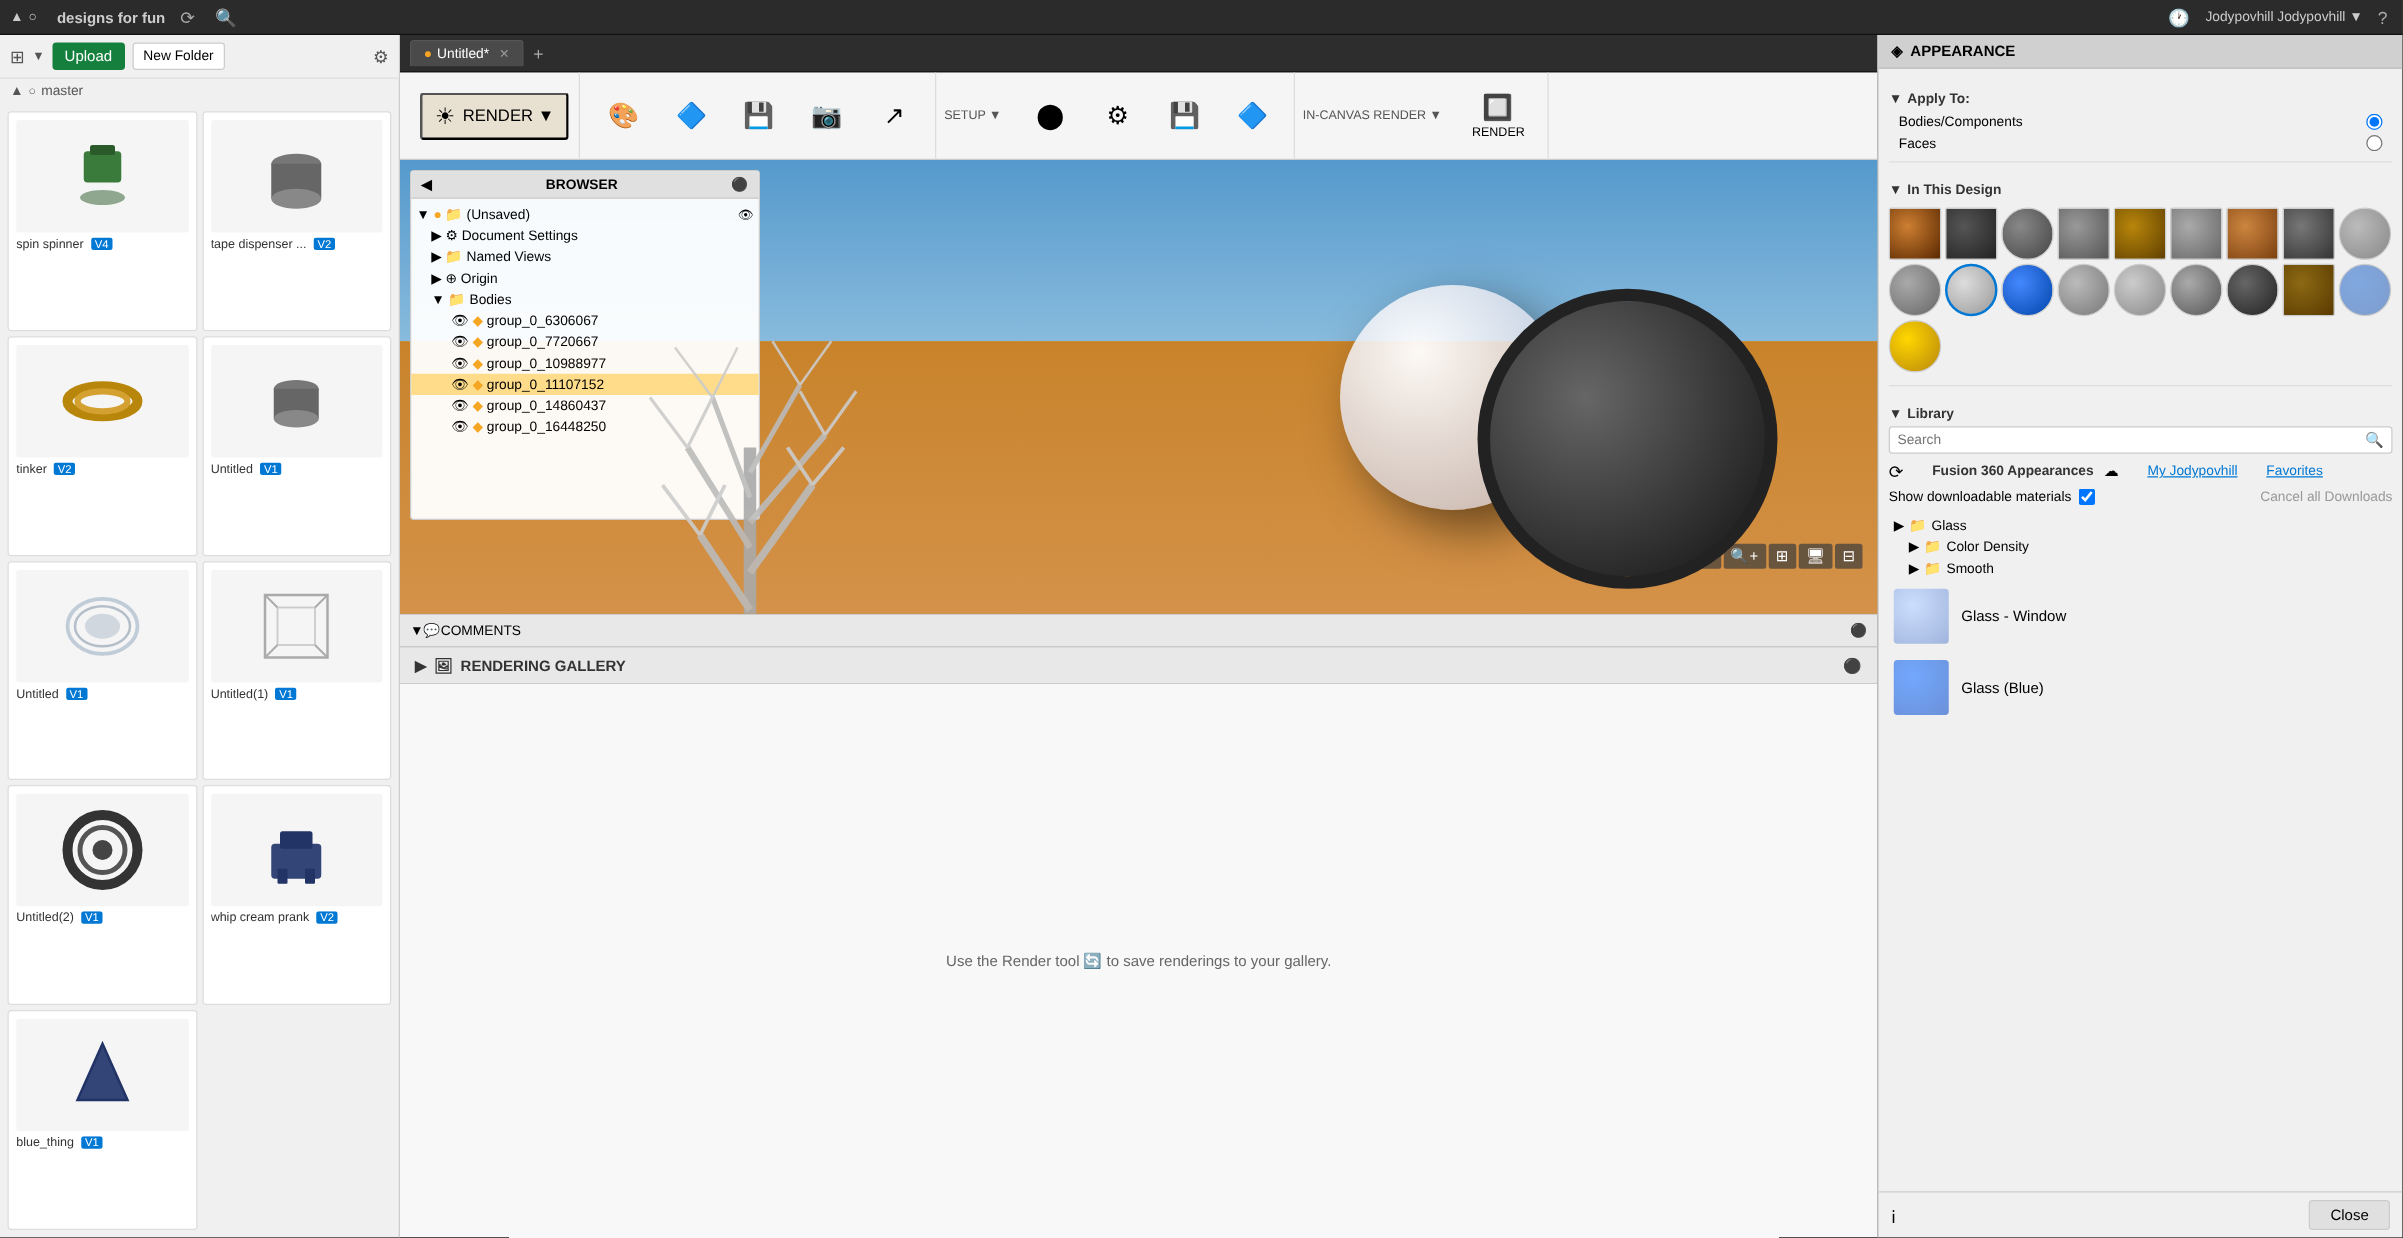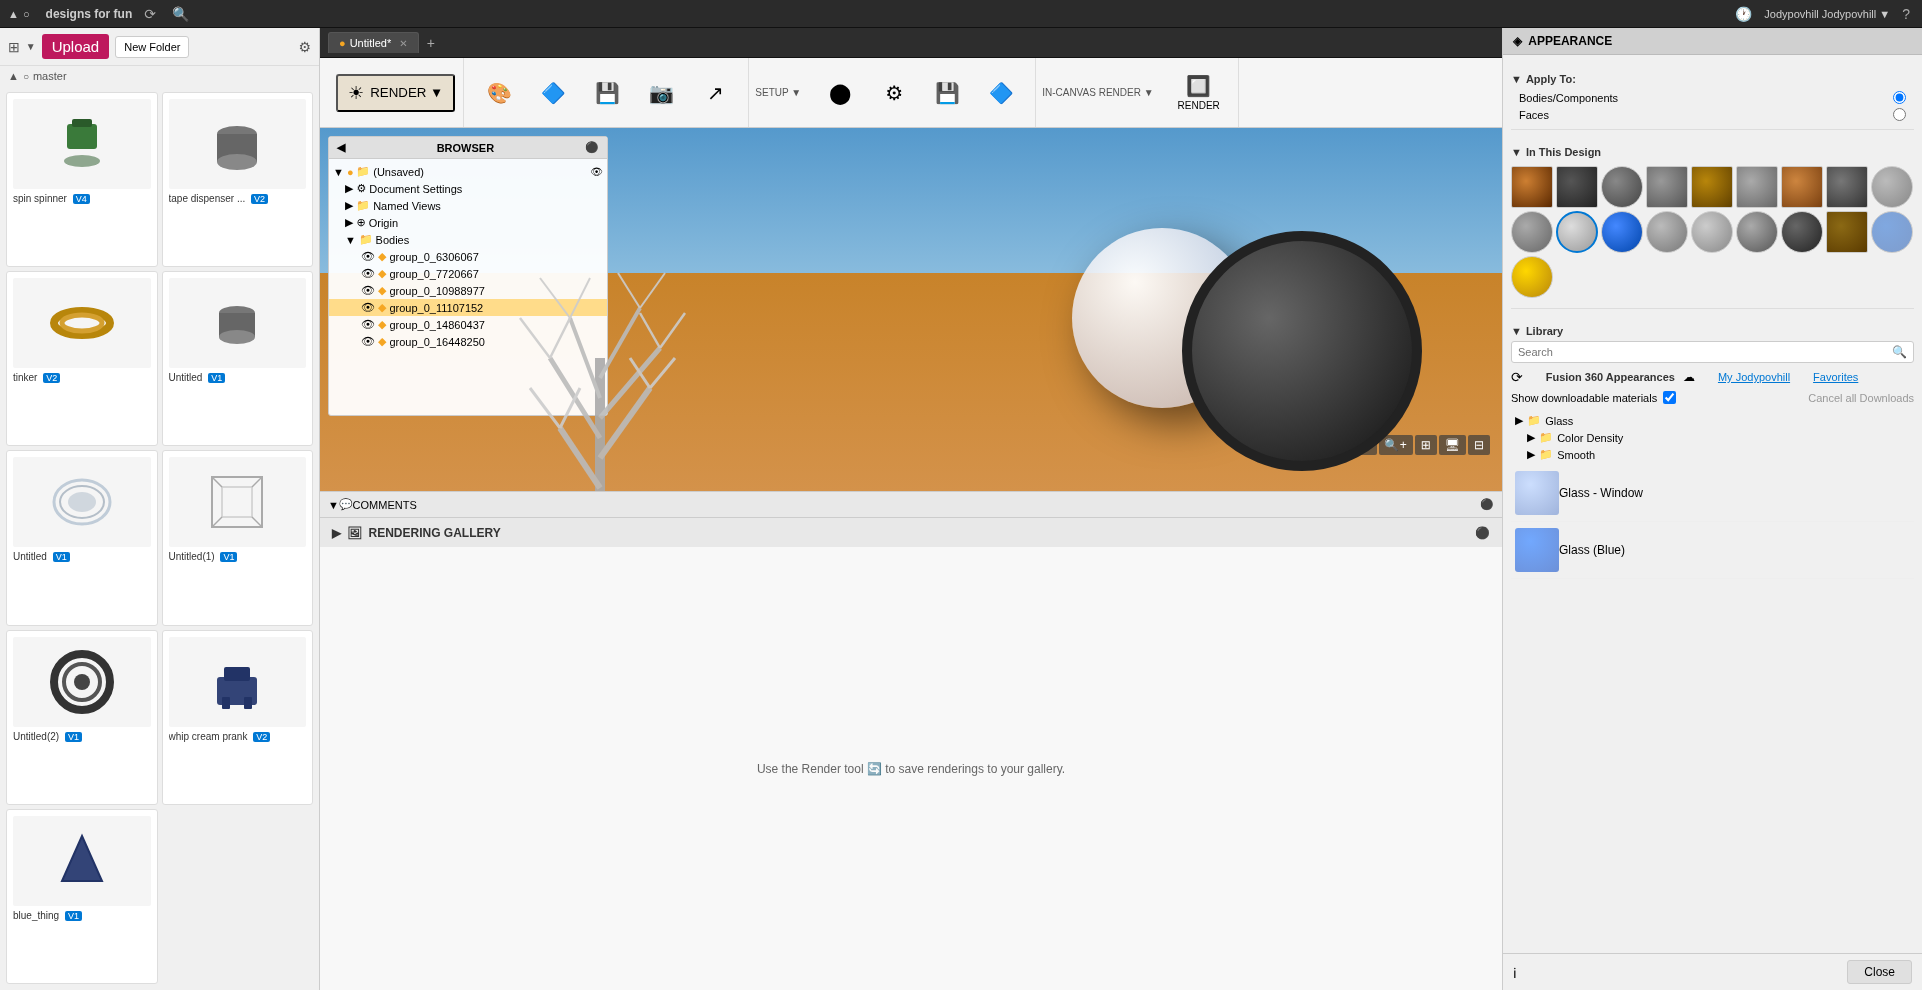--- a/index.html
+++ b/index.html
@@ -29,22 +29,22 @@
     .sidebar-tab {
       flex: 1; text-align: center; padding: 8px 4px; font-size: 12px;
       cursor: pointer; border-bottom: 2px solid transparent;
     }
     .sidebar-tab.active { border-bottom-color: #0078d4; font-weight: bold; }
 
     #sidebar-toolbar {
       display: flex; align-items: center; padding: 6px 8px; gap: 6px; background: #f0f0f0; border-bottom: 1px solid #ddd;
     }
     .upload-btn {
-      background: #be185d; color: #fff; border: none; border-radius: 3px;
-      padding: 4px 10px; font-size: 15px; cursor: pointer;
+      background: #15803d; color: #fff; border: none; border-radius: 3px;
+      padding: 4px 10px; font-size: 12px; cursor: pointer;
     }
     .folder-btn {
       background: #fff; border: 1px solid #ccc; border-radius: 3px;
       padding: 4px 8px; font-size: 11px; cursor: pointer;
     }
 
     #sidebar-breadcrumb {
       display: flex; align-items: center; padding: 4px 8px; font-size: 11px; color: #555; gap: 4px;
     }
 
@@ -165,21 +165,21 @@
     .lib-tab.active { font-weight: bold; text-decoration: none; color: #333; }
 
     .show-downloads { display: flex; align-items: center; gap: 6px; font-size: 11px; margin-bottom: 6px; }
     .cancel-btn { font-size: 11px; color: #999; margin-left: auto; }
 
     .folder-tree { padding: 2px 0; }
     .folder-item { display: flex; align-items: center; gap: 4px; padding: 2px 4px; font-size: 11px; cursor: pointer; }
     .folder-indent { padding-left: 16px; }
 
     .material-list-item {
-      display: flex; align-items: center; padding: 6px 4px;
+      display: flex; align-items: center; gap: 10px; padding: 6px 4px;
       border-bottom: 1px solid #eee; cursor: pointer;
     }
     .material-icon {
       width: 44px; height: 44px; border-radius: 3px; background: #888;
       flex-shrink: 0; display: flex; align-items: center; justify-content: center;
       font-size: 22px;
     }
 
     #panel-footer {
       border-top: 1px solid #ccc; padding: 6px 10px;

